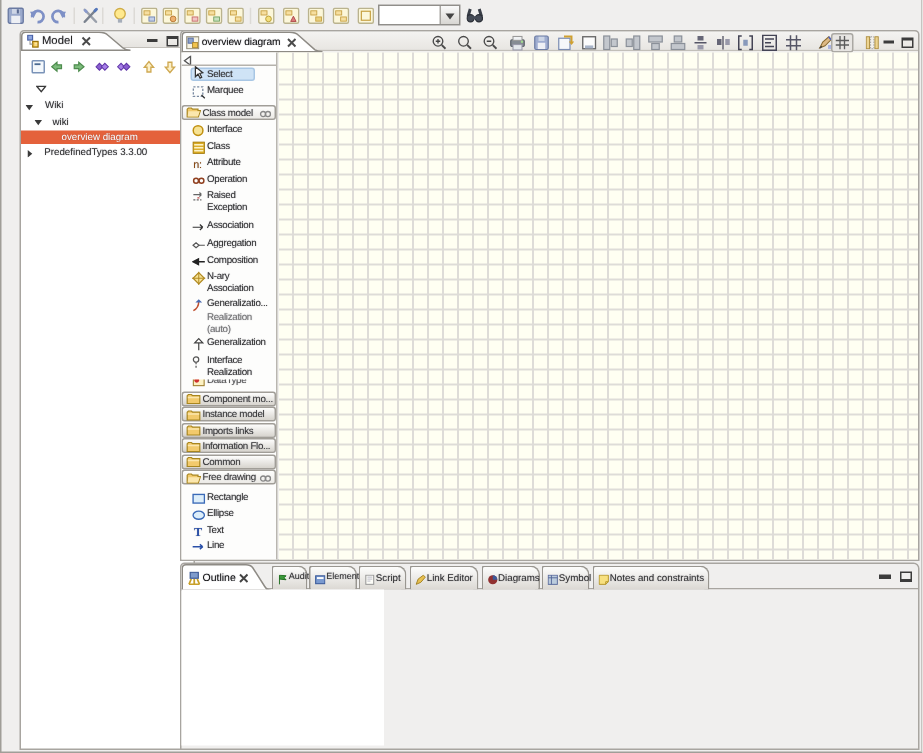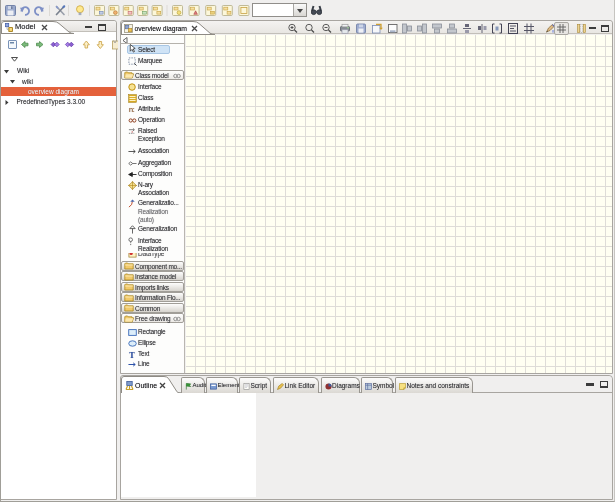--- a/index.html
+++ b/index.html
@@ -3,21 +3,21 @@
 <style>
 * { margin:0; padding:0; box-sizing:border-box; }
 html,body { width:615px; height:502px; background:#f0efee; font-family:"Liberation Sans", sans-serif; overflow:hidden; }
 body { position:relative; text-shadow:0 0 0.7px rgba(60,60,80,0.5); }
 .abs { position:absolute; }
 #win { position:absolute; left:0; top:0; width:615px; height:502px; border-left:1px solid #a09e98; border-right:1px solid #c6c4c0; border-bottom:1px solid #a09e98; pointer-events:none; z-index:50;}
 #bottomview { left:120px; top:375px; width:493px; height:125px; background:#f0efee; }
 
 .view { position:absolute; border:1px solid #a8a5a0; background:#fff; }
 
-#leftview { left:0; top:20px; width:117px; height:480px; border-radius:3px 3px 0 0;text-decoration:underline;}
+#leftview { left:13px; top:20px; width:117px; height:480px; border-radius:3px 3px 0 0;text-decoration:underline;}
 
 #editor { left:120px; top:20px; width:493px; height:354px; border-radius:3px 3px 0 0; background:#f1f0ee;}
 #palette { position:absolute; left:0; top:14px; width:64px; bottom:0; background:#fdfdfc; border-right:1px solid #b9b6b0; overflow:hidden;}
 #canvas { position:absolute; left:65px; top:14px; right:0; bottom:0; background:#fffff2;
   background-image: repeating-linear-gradient(to right, rgba(0,0,0,0) 0 9px, #dedcd8 9px 10px),
                     repeating-linear-gradient(to bottom, rgba(0,0,0,0) 0 9px, #dedcd8 9px 10px);
   background-position: 0px 2px; }
 
 .pitem { position:absolute; left:0; width:63px; font-size:6.5px; letter-spacing:-0.2px; color:#333; line-height:8.5px; padding-left:17px; padding-top:1.5px; white-space:nowrap; }
 .pitem .ic { position:absolute; left:7px; top:1.5px; width:9px; height:9px; }

